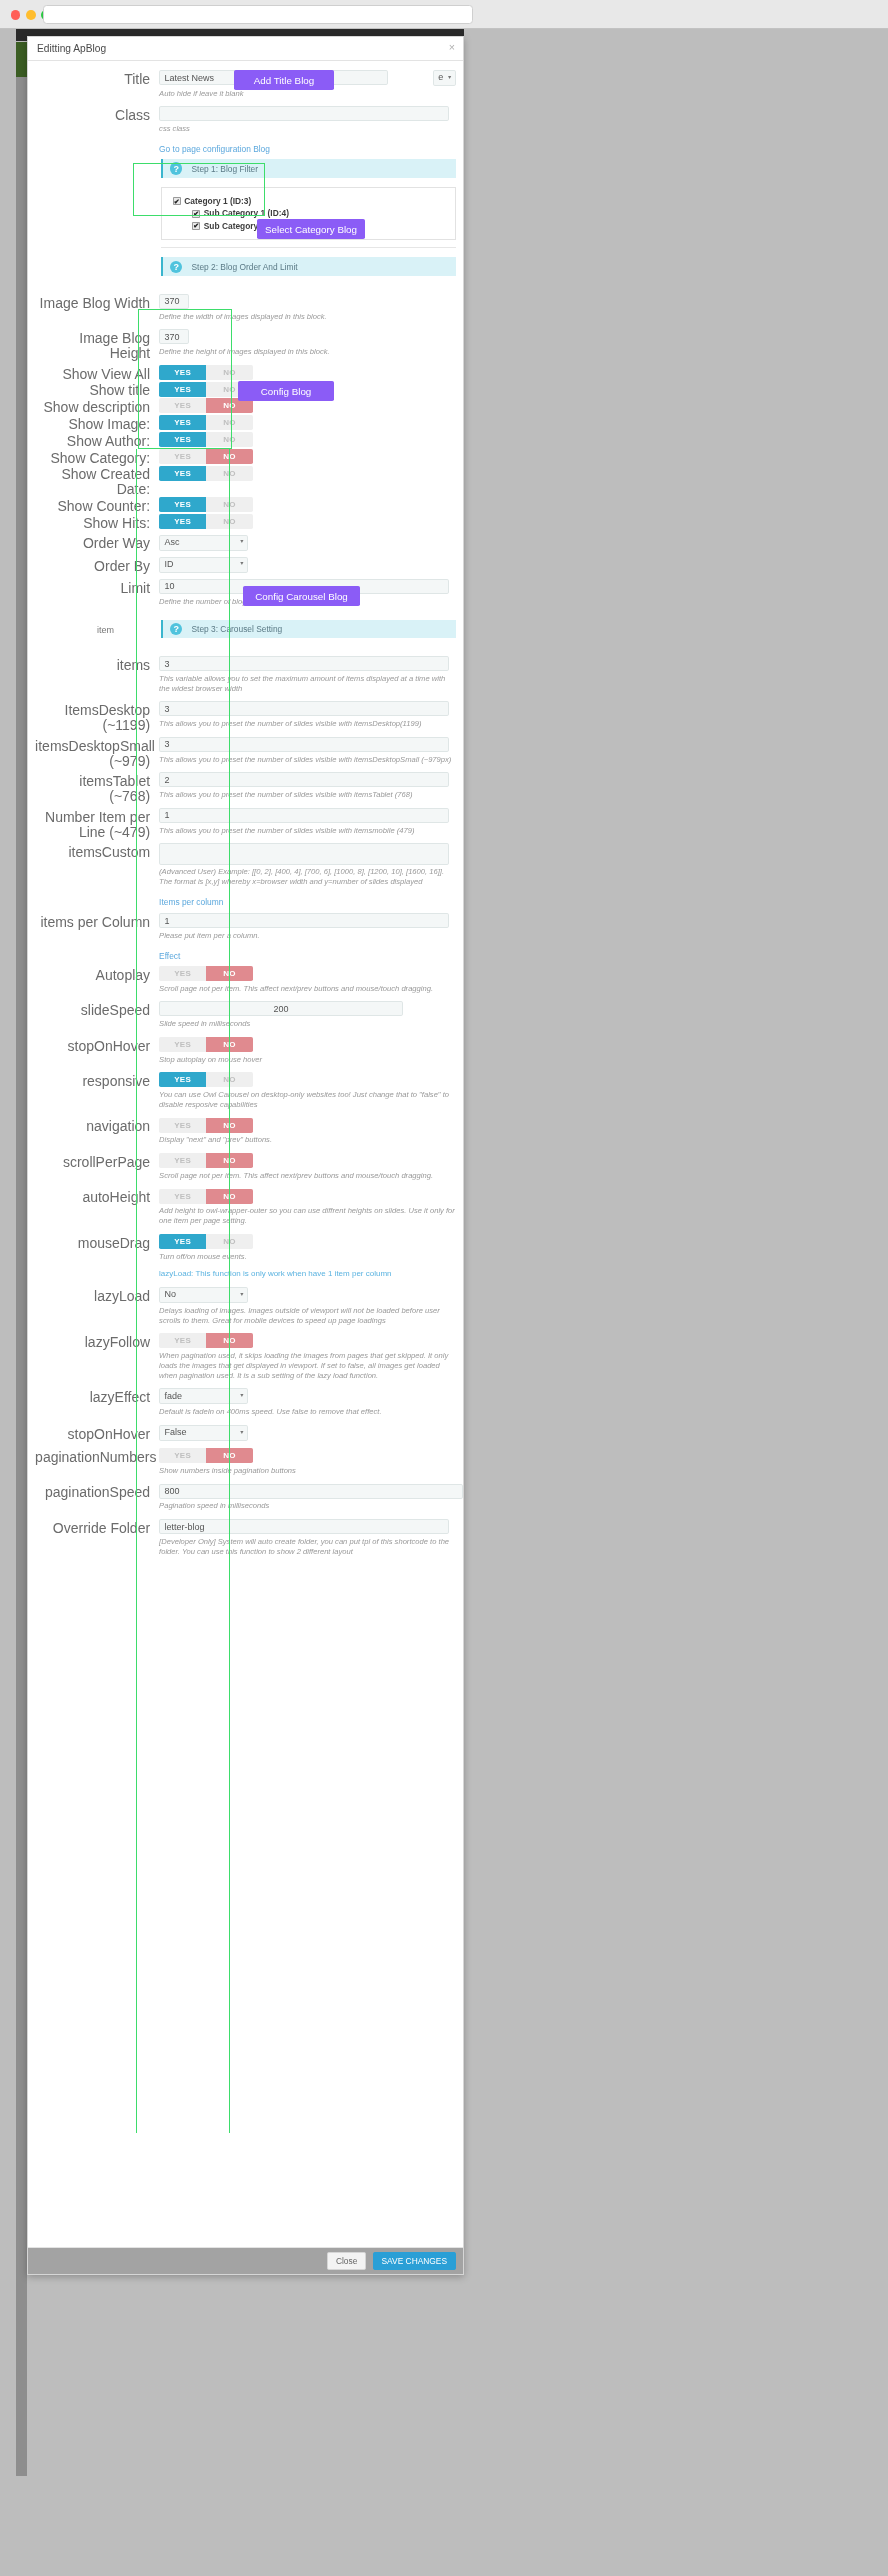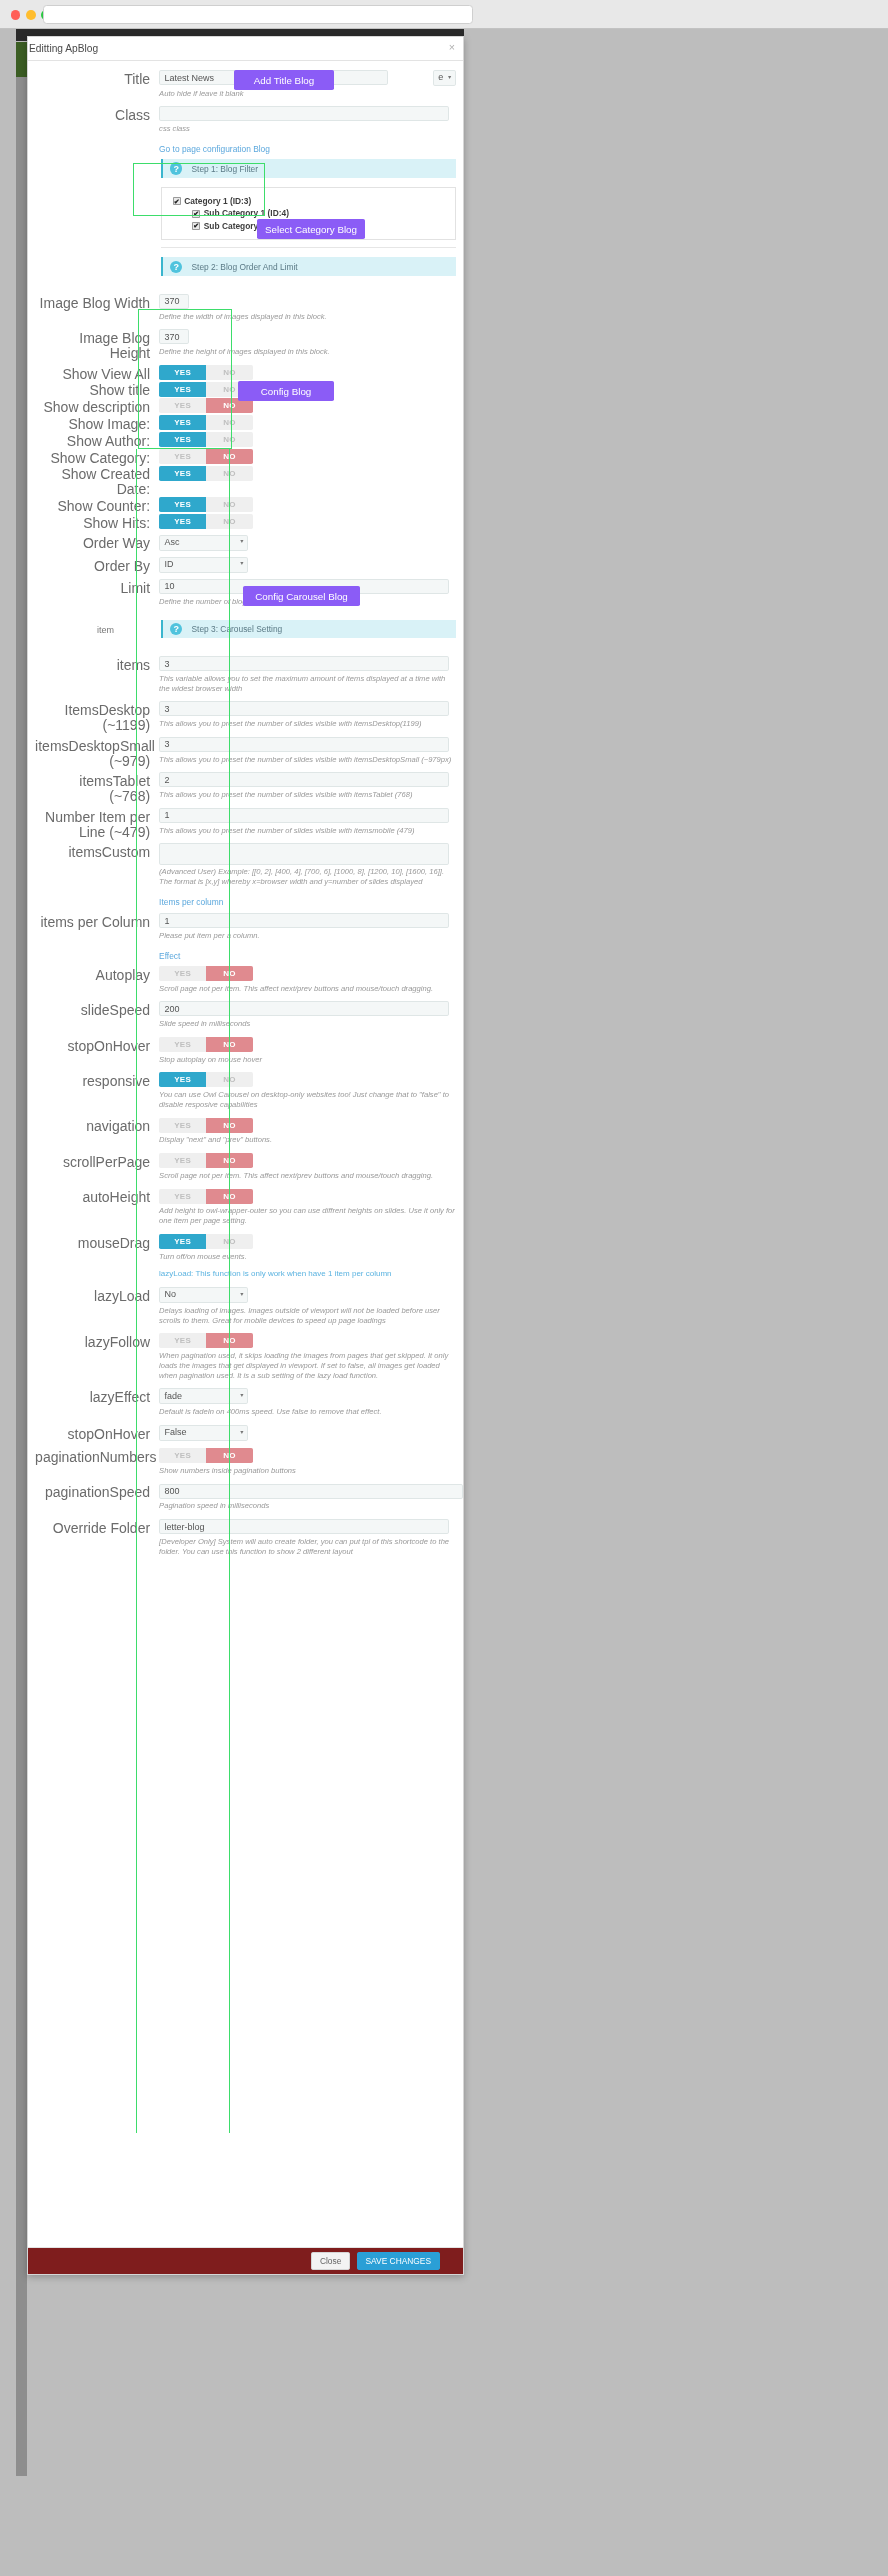--- a/index.html
+++ b/index.html
@@ -33,21 +33,21 @@
   .green-strip-r { position:absolute; left:451px; top:42px; width:12.4px; height:36px; background:#3b5d23; }
 
   
   .modal {
     position:absolute; left:27px; top:36px; width:437px; height:2239px;
     background:#ffffff; border:0.9px solid #d6d6d6;
     box-shadow:0 1.8px 7.1px rgba(0,0,0,.25);
   }
   .modal-header {
     height:24px; border-bottom:0.9px solid #e3e3e3;
-    display:flex; align-items:center; padding:0 1px; position:relative;
+    display:flex; align-items:center; padding:0 9px; position:relative;
   }
   .modal-title { font-size:10.2px; color:#4a4a4a; }
   .modal-close {
     position:absolute; right:8px; top:5.3px;
     font-size:10.7px; color:#b0b0b0; line-height:1; cursor:pointer;
   }
   .modal-body { padding:9px 0 0 0; position:relative; }
 
   
   .row { display:flex; margin-bottom:0; padding:0 7.1px; }
@@ -121,22 +121,22 @@
   .hl { position:absolute; border:1.8px solid #3ddd6b; pointer-events:none; z-index:30; }
   .cta {
     position:absolute; z-index:40; background:#8b5cf6; color:#fff;
     font-size:9.8px; display:flex; align-items:center; justify-content:center;
     border-radius:1.8px;
   }
 
   
   .modal-footer {
     position:absolute; left:0; bottom:0; width:100%; height:27px;
-    border-top:0.9px solid #e3e3e3; background:#7f1d1d;
-    display:flex; align-items:center; justify-content:flex-end; gap:6.2px; padding-right:23px;
+    border-top:0.9px solid #e3e3e3; background:#a3a3a3;
+    display:flex; align-items:center; justify-content:flex-end; gap:6.2px; padding-right:7px;
   }
   .btn-close {
     background:#f3f3f3; border:0.9px solid #d5d5d5; color:#666;
     font-size:8.4px; padding:2.7px 8px; border-radius:1.8px; cursor:pointer;
   }
   .btn-save {
     background:#2a9fd6; border:0.9px solid #2a9fd6; color:#fff;
     font-size:8.4px; padding:2.7px 8px; border-radius:1.8px; cursor:pointer;
   }
   .title-row-extra { position:relative; }
@@ -430,21 +430,21 @@
           <span class="yes">YES</span>
           <span class="no">NO</span>
         </div>
         <div class="help">Scroll page not per item. This affect next/prev buttons and mouse/touch dragging.</div>
       </div>
     </div>
 
     <div class="row">
       <div class="lbl">slideSpeed</div>
       <div class="ctl">
-        <input class="inp" style="width: 290px;" value="200">
+        <input class="inp" style="width: 244px; text-align: center;" value="200">
         <div class="help">Slide speed in milliseconds</div>
       </div>
     </div>
 
     <div class="row">
       <div class="lbl">stopOnHover</div>
       <div class="ctl">
         <div class="toggle tg-on-no">
           <span class="yes">YES</span>
           <span class="no">NO</span>

